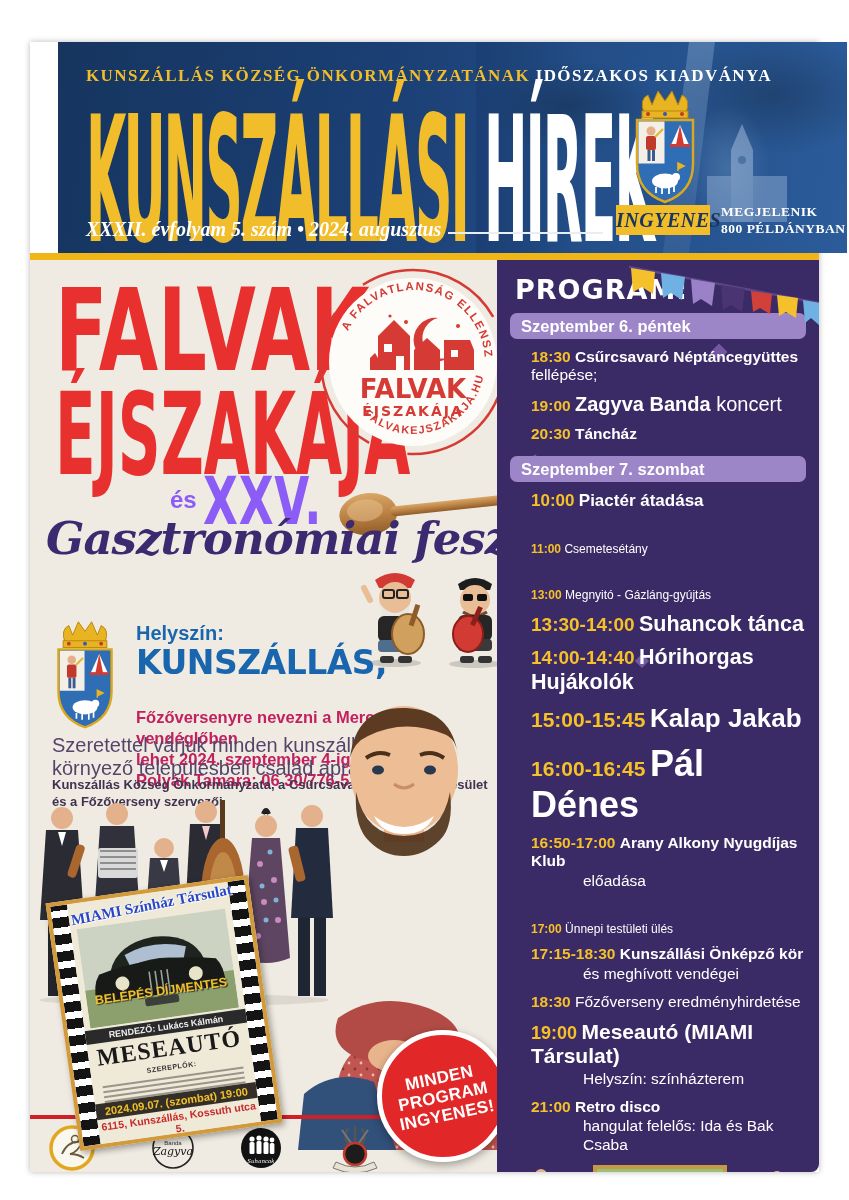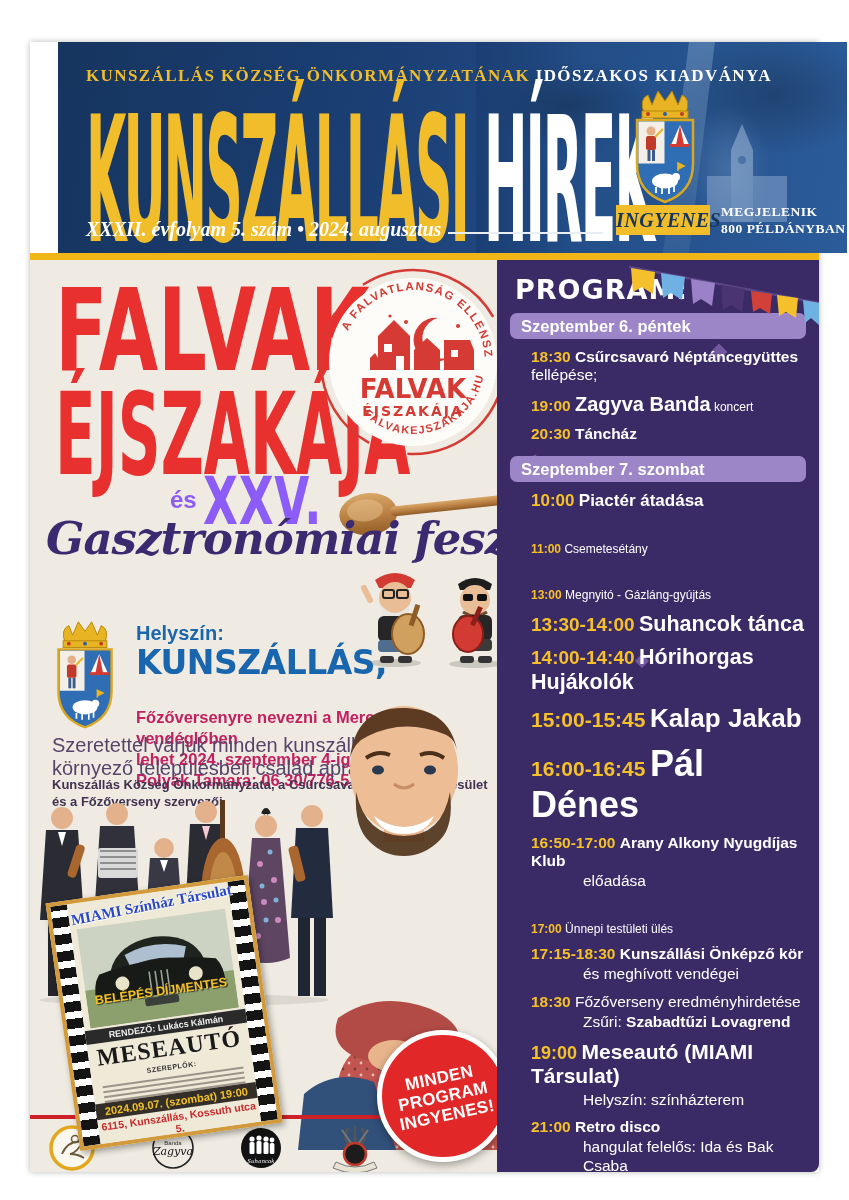--- a/index.html
+++ b/index.html
@@ -106,21 +106,21 @@
           font-size:16.5px;font-weight:bold;color:#fff;line-height:26px;padding-left:11px;
           position:relative;z-index:2;}
   .rows{margin:0 6px 0 34px;position:relative;z-index:2;}
   .prow{margin-top:9px;line-height:1.15;}
   .t{color:#f6c028;font-weight:800;}
   .s{color:#fff;font-weight:800;}
   .x{color:#fff;font-weight:normal;}
   .f-base{font-size:15.5px;}
   .r-reg{font-size:12px;margin-top:32px;}
   .r-md .t,.r-md .s{font-size:17px;text-align:center;}
-  .r-zag .t{font-size:15.5px;} .r-zag .s{font-size:20px;} .r-zag .x{font-size:12px;}
+  .r-zag .t{font-size:15.5px;} .r-zag .s{font-size:20px;} .r-zag .x{font-size:20px;}
   .r-lg .t{font-size:19px;} .r-lg .s{font-size:21.5px;}
   .r-xl .t{font-size:21px;margin-top:48px;} .r-xl .s{font-size:26px;}
   .r-xxl .t{font-size:21px;} .r-xxl .s{font-size:36px;}
   .r-mes .t{font-size:18px;} .r-mes .s{font-size:21px;}
   .sub{margin:2px 0 0 52px;font-size:15.5px;color:#fff;line-height:1.2;}
   .sub b{font-weight:800;}
   .scene{margin:10px 0 0 12px;}
 </style>
 </head>
 <body>
@@ -544,21 +544,20 @@
           <span class="x">Ünnepi testületi ülés</span>
         </div>
         <div class="prow f-base">
           <span class="t">17:15-18:30</span>
           <span class="s">Kunszállási Önképző kör</span>
           <div class="sub">és meghívott vendégei</div>
         </div>
         <div class="prow f-base">
           <span class="t">18:30</span>
           <span class="x">Főzőverseny eredményhirdetése</span>
-          <div class="sub"><span>Zsűri: </span><b>Szabadtűzi Lovagrend</b></div>
         </div>
         <div class="prow r-mes">
           <span class="t">19:00</span>
           <span class="s">Meseautó (MIAMI Társulat)</span>
           <div class="sub">Helyszín: színházterem</div>
         </div>
         <div class="prow f-base">
           <span class="t">21:00</span>
           <span class="s">Retro disco</span>
           <div class="sub">hangulat felelős: Ida és Bak Csaba</div>

